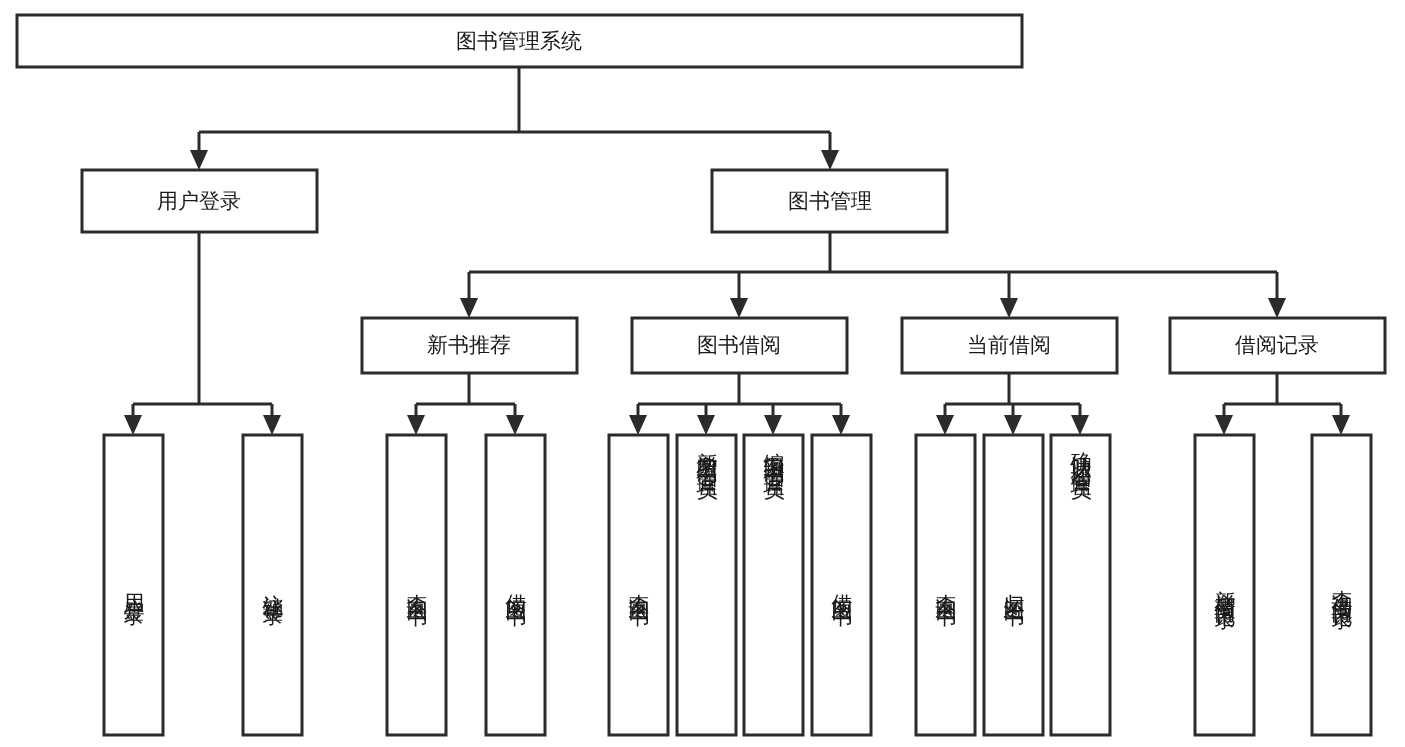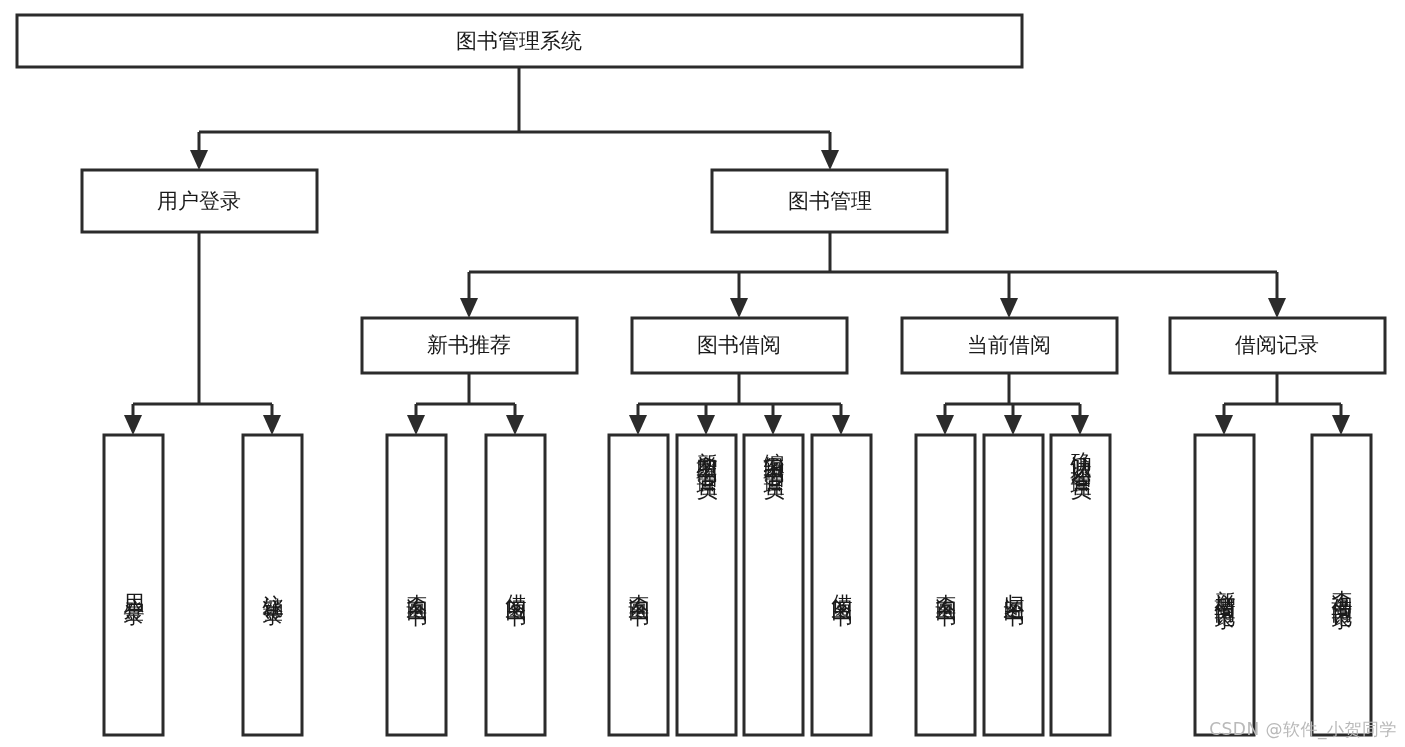--- a/index.html
+++ b/index.html
@@ -237,15 +237,14 @@
     <span class="node-label-v">确认归还（管理员）</span>
   </div>
 
   <div class="node-label-v-wrap" style="left:1195px; top:435px; width:59px; height:300px;">
     <span class="node-label-v">新增借阅记录</span>
   </div>
   <div class="node-label-v-wrap" style="left:1312px; top:435px; width:59px; height:300px;">
     <span class="node-label-v">查询借阅记录</span>
   </div>
 
-  <div class="watermark">CSDN @软件_小贺同学</div>
 
 </div>
 
 </body></html>

